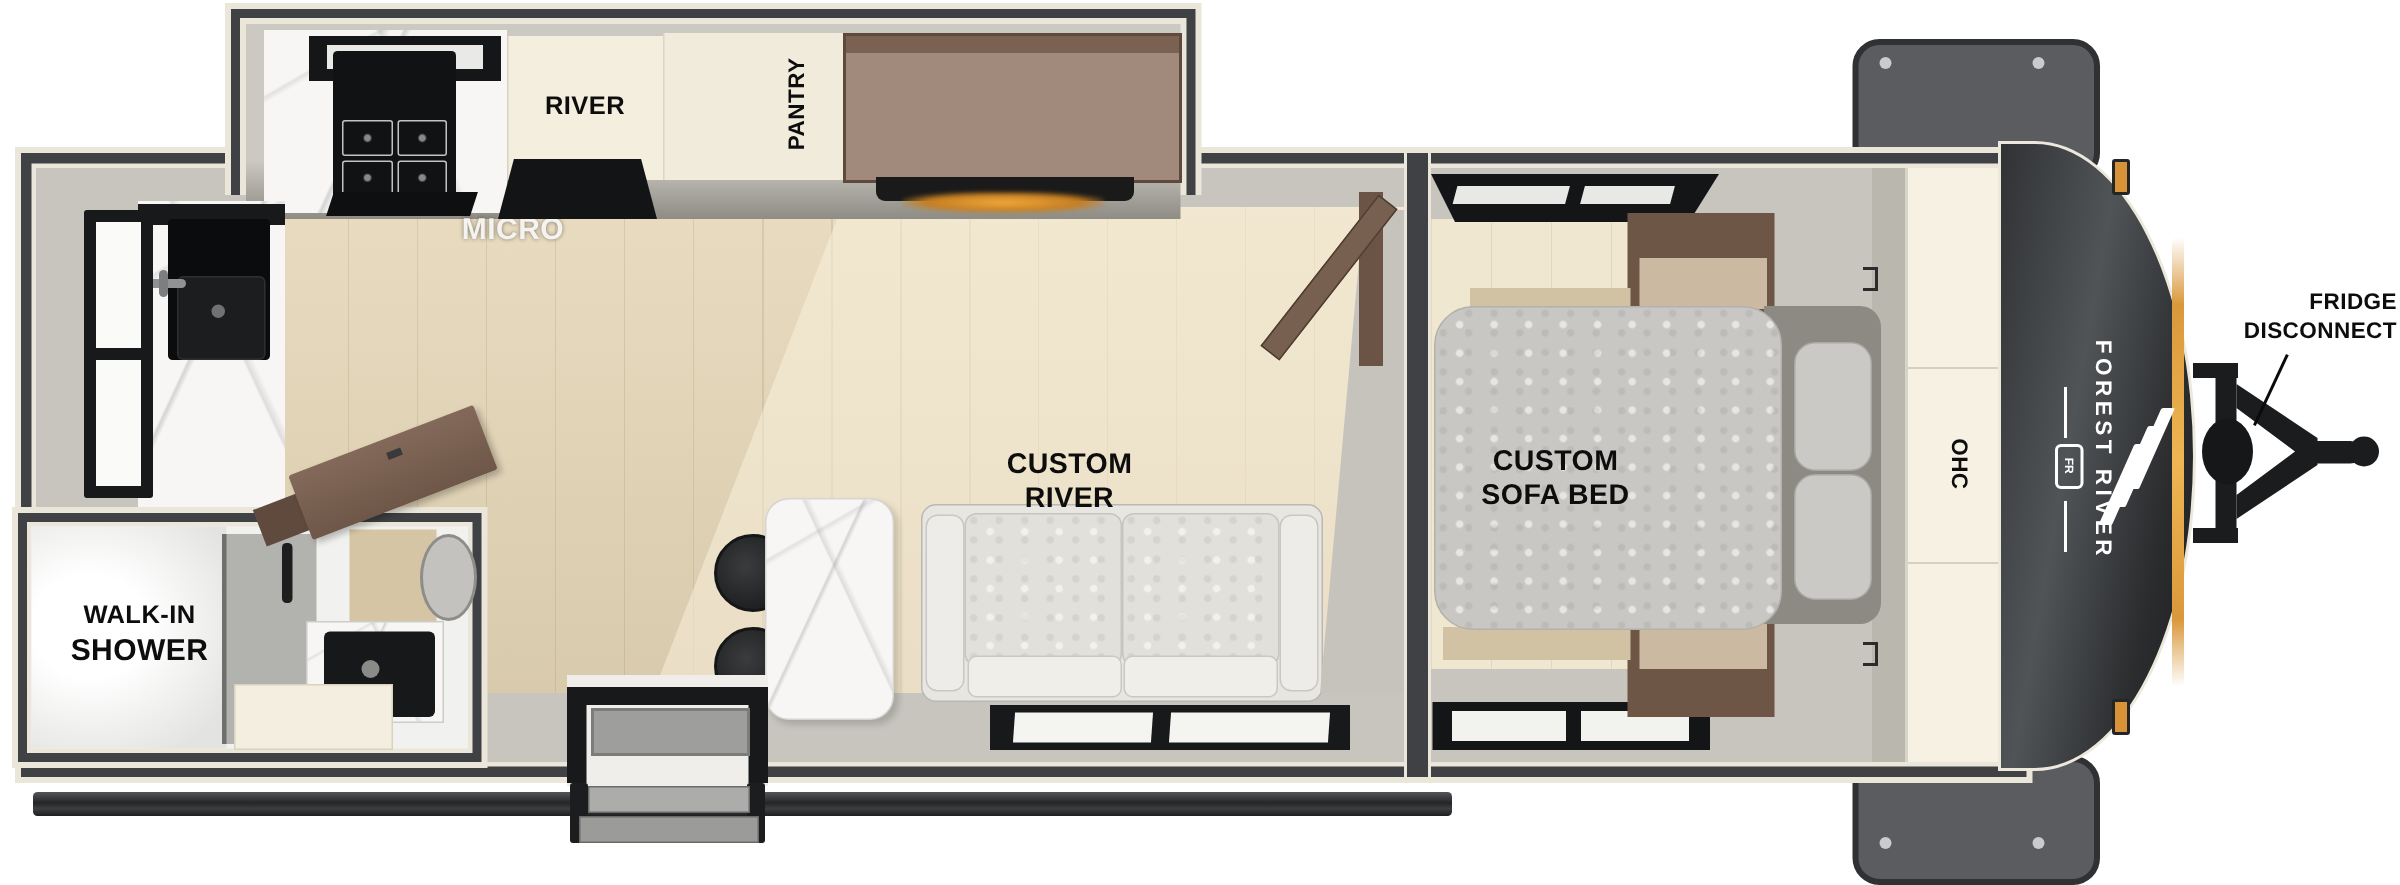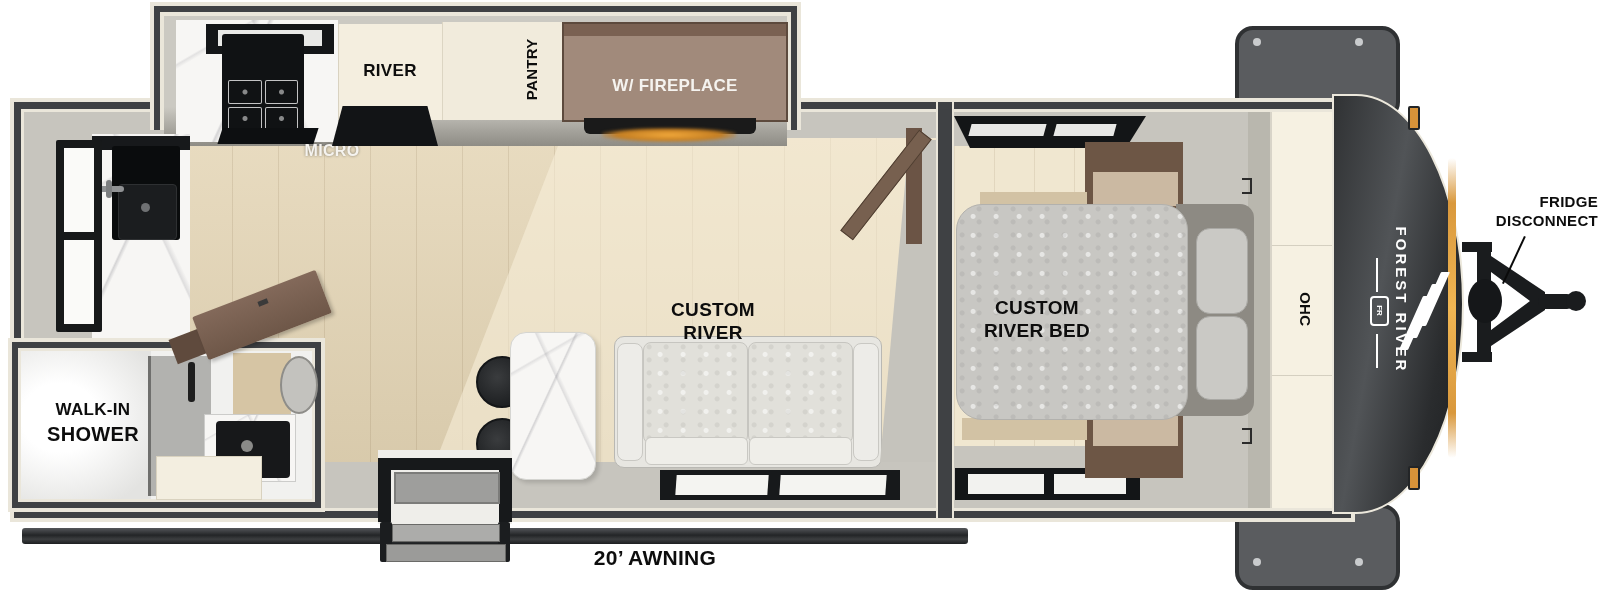--- a/index.html
+++ b/index.html
@@ -28,21 +28,20 @@
   .vtxtcw{transform:rotate(90deg);}
   .vtxtccw{transform:rotate(-90deg);}
 </style>
 </head>
 <body>
 
 <div id="canvas">
 
   <div class="abs" style="left:22px;top:528px;width:946px;height:16px;border-radius:3px;
               background:linear-gradient(180deg,#54565a 0%,#232527 45%,#3c3e40 70%,#1d1f21 100%);"></div>
-  <div class="lbl" style="left:555px;top:546px;width:200px;font-size:21px;">20’ AWNING</div>
 
   <div class="abs" style="left:1235px;top:26px;width:157px;height:86px;border-radius:18px;background:#5a5c5f;border:4px solid #2f3133;"></div>
   <div class="abs" style="left:1253px;top:38px;width:8px;height:8px;border-radius:50%;background:#c9cbcd;"></div>
   <div class="abs" style="left:1355px;top:38px;width:8px;height:8px;border-radius:50%;background:#c9cbcd;"></div>
   <div class="abs" style="left:1235px;top:504px;width:157px;height:78px;border-radius:18px;background:#5a5c5f;border:4px solid #2f3133;"></div>
   <div class="abs" style="left:1253px;top:558px;width:8px;height:8px;border-radius:50%;background:#c9cbcd;"></div>
   <div class="abs" style="left:1355px;top:558px;width:8px;height:8px;border-radius:50%;background:#c9cbcd;"></div>
 
   <div class="abs" style="left:10px;top:98px;width:1345px;height:424px;background:#eae6da;"></div>
   <div class="abs" style="left:14px;top:102px;width:1337px;height:416px;background:#3f4144;"></div>
@@ -65,33 +64,32 @@
   <div class="abs" style="left:206px;top:24px;width:128px;height:30px;background:#141618;"></div>
   <div class="abs" style="left:218px;top:30px;width:104px;height:16px;background:#e9e9e7;"></div>
   <div class="abs" style="left:222px;top:34px;width:82px;height:102px;background:#101214;border-radius:3px;"></div>
   <div class="abs burners" style="left:228px;top:80px;width:70px;height:50px;">
     <div></div>
       <div></div>
     <div></div>
       <div></div>
   </div>
   <div class="abs" style="left:220px;top:128px;width:96px;height:16px;background:#0d0f11;transform:skewX(-18deg);"></div>
-  <div class="lbl lblw" style="left:282px;top:142px;width:100px;font-size:16px;text-shadow:0 0 3px rgba(0,0,0,.45);">MICRO</div>
+  <div class="lbl lblw" style="left:292px;top:142px;width:100px;font-size:20px;text-shadow:0 0 3px rgba(0,0,0,.45);">MICRO</div>
 
   <div class="abs" style="left:338px;top:24px;width:104px;height:96px;background:#f4eedf;border-left:1px solid #d9d2c0;"></div>
   <div class="lbl" style="left:338px;top:62px;width:104px;font-size:17px;">RIVER</div>
   <div class="abs" style="left:332px;top:106px;width:106px;height:40px;background:#121416;
               clip-path:polygon(10% 0,90% 0,100% 100%,0 100%);"></div>
 
   <div class="abs" style="left:442px;top:22px;width:120px;height:98px;background:#f1ebdc;border-left:1px solid #dcd5c3;"></div>
   <div class="lbl vtxtccw" style="left:487px;top:61px;width:90px;font-size:15px;">PANTRY</div>
 
   <div class="abs" style="left:562px;top:22px;width:226px;height:100px;border:2px solid #5d4a3d;box-sizing:border-box;
               background:linear-gradient(180deg,#7a6152 0 12%,#a18a7b 12%);"></div>
-  <div class="lbl lblw" style="left:567px;top:77px;width:216px;font-size:17px;">W/ FIREPLACE</div>
   <div class="abs" style="left:584px;top:118px;width:172px;height:16px;background:#1a1a1a;border-radius:0 0 6px 6px;"></div>
   <div class="abs" style="left:602px;top:128px;width:134px;height:14px;filter:blur(1.5px);
               background:radial-gradient(ellipse at center,#f2a93b 0%,#c47e22 55%,transparent 78%);"></div>
 
   <div class="abs marble" style="left:92px;top:134px;width:98px;height:208px;"></div>
   <div class="abs" style="left:92px;top:136px;width:98px;height:14px;background:#17191b;"></div>
   <div class="abs" style="left:112px;top:146px;width:68px;height:94px;background:#0a0c0d;border-radius:3px;"></div>
   <div class="abs" style="left:118px;top:184px;width:57px;height:54px;background:#1b1d1f;border:1px solid #2e3032;border-radius:4px;"></div>
   <div class="abs" style="left:141px;top:203px;width:9px;height:9px;border-radius:50%;background:#6f7173;"></div>
   <div class="abs" style="left:98px;top:186px;width:26px;height:6px;background:#909294;border-radius:3px;"></div>
@@ -181,21 +179,21 @@
   <div class="abs" style="left:1085px;top:412px;width:98px;height:66px;background:#6d5645;"></div>
   <div class="abs" style="left:1093px;top:414px;width:85px;height:32px;background:#cbb9a2;"></div>
 
   <div class="abs" style="left:980px;top:192px;width:107px;height:16px;background:#d2c2a4;"></div>
   <div class="abs" style="left:962px;top:418px;width:125px;height:22px;background:#d2c2a4;"></div>
   <div class="abs" style="left:1176px;top:204px;width:78px;height:212px;background:#8d8a83;border-radius:0 14px 14px 0;"></div>
   <div class="abs mottle" style="left:956px;top:204px;width:230px;height:214px;background-color:#c8c7c3;border:1px solid #b2b1ad;border-radius:26px;"></div>
   <div class="abs" style="left:1196px;top:228px;width:50px;height:84px;background:#cac9c5;border:1px solid #a9a8a4;border-radius:14px;"></div>
   <div class="abs" style="left:1196px;top:316px;width:50px;height:82px;background:#cac9c5;border:1px solid #a9a8a4;border-radius:14px;"></div>
   <div class="lbl" style="left:962px;top:298px;width:150px;font-size:19px;">CUSTOM</div>
-  <div class="lbl" style="left:962px;top:321px;width:150px;font-size:19px;">RIVER BED</div>
+  <div class="lbl" style="left:962px;top:321px;width:150px;font-size:19px;">SOFA BED</div>
 
   <div class="abs" style="left:1332px;top:94px;width:132px;height:420px;border:2px solid #ece8dc;box-sizing:border-box;
               border-radius:0 110px 110px 0 / 0 215px 215px 0;
               background:linear-gradient(100deg,#303234 0%,#515457 40%,#2a2c2e 75%,#1c1e20 100%);"></div>
   <div class="abs" style="left:1408px;top:106px;width:8px;height:20px;background:#d89339;border:2px solid #232527;border-radius:2px;"></div>
   <div class="abs" style="left:1408px;top:466px;width:8px;height:20px;background:#d89339;border:2px solid #232527;border-radius:2px;"></div>
   <div class="abs" style="left:1448px;top:158px;width:8px;height:300px;border-radius:8px;
               background:linear-gradient(180deg,transparent 0%,#d9983c 15%,#f0b653 50%,#d9983c 85%,transparent 100%);"></div>
   <div class="abs vtxtcw" style="left:1284px;top:289px;width:230px;height:22px;color:#ffffff;font-weight:700;font-size:15px;
               letter-spacing:3px;text-align:center;white-space:nowrap;">FOREST RIVER</div>

